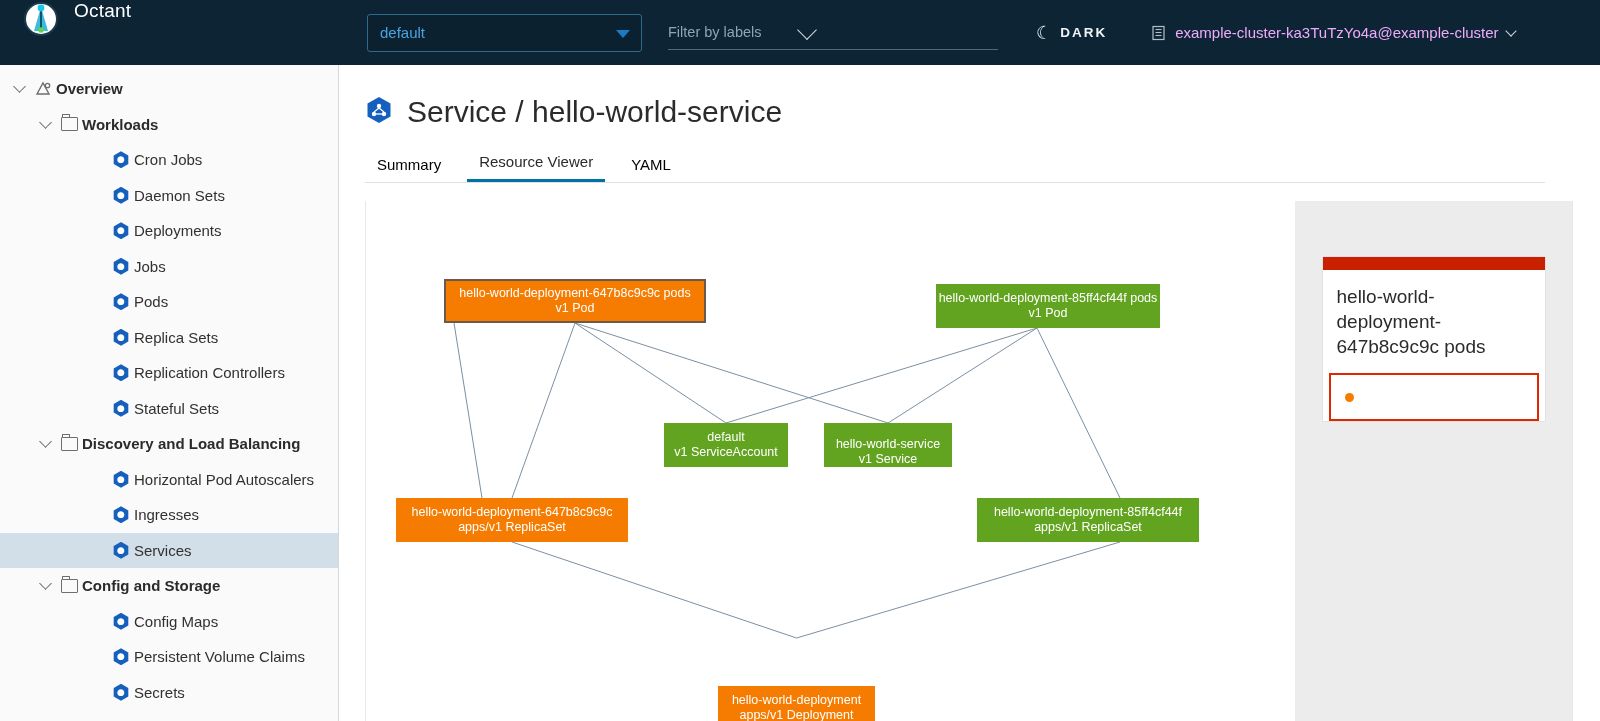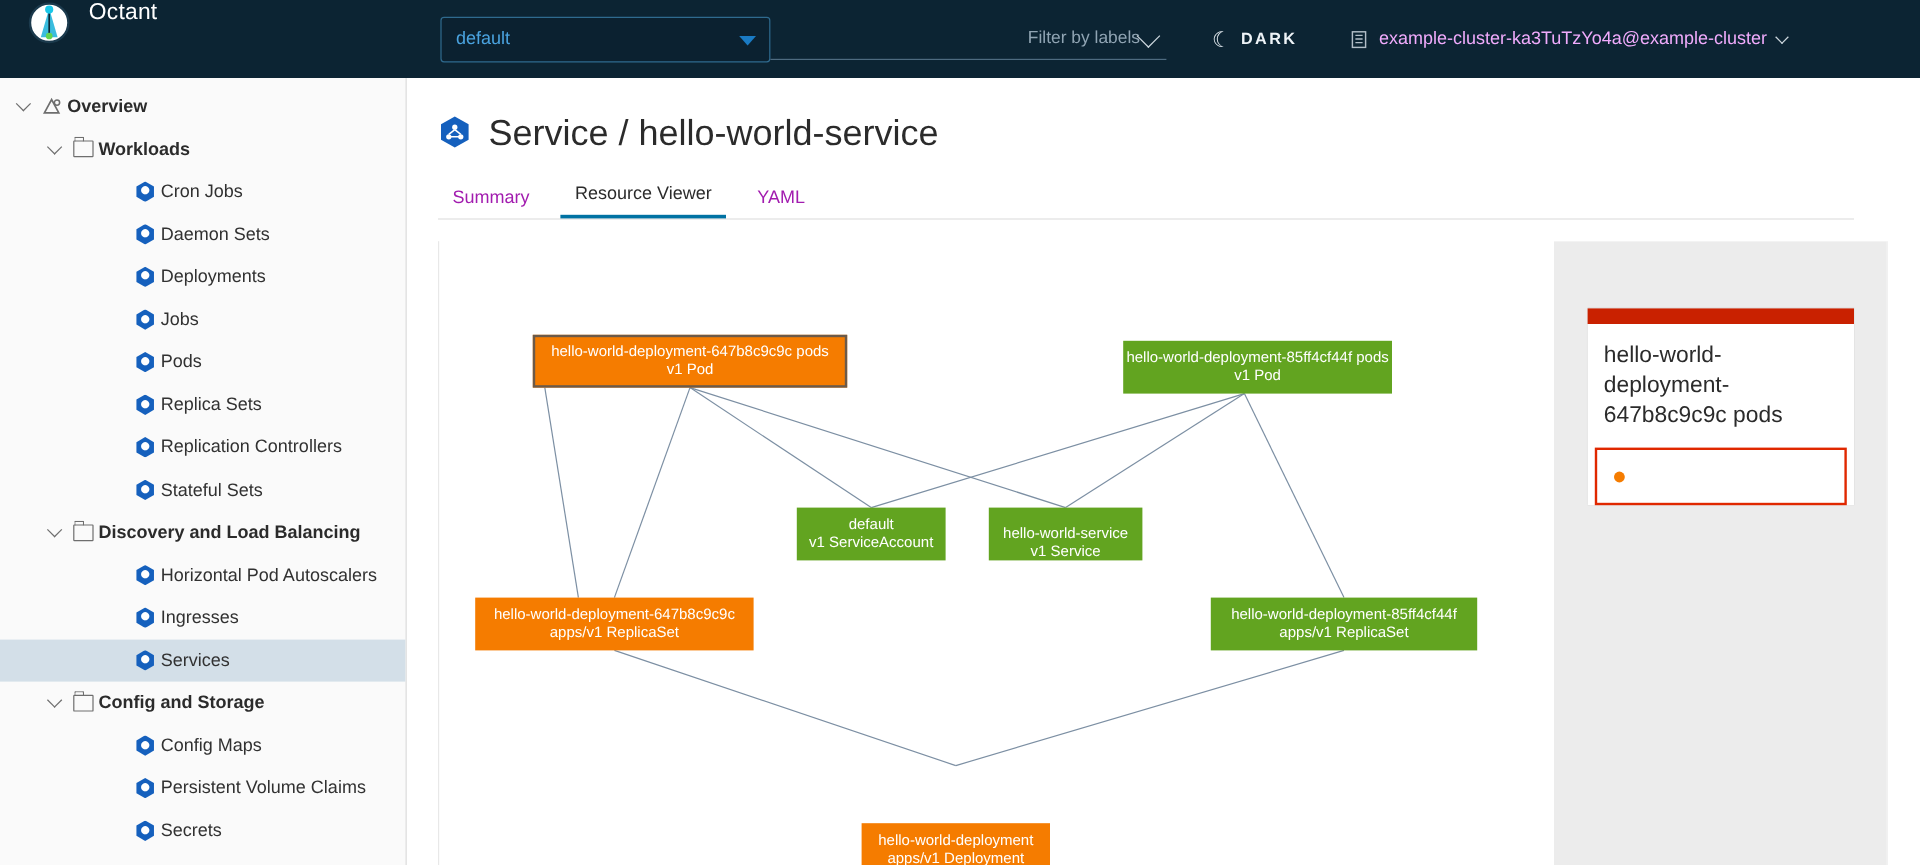--- a/index.html
+++ b/index.html
@@ -22,23 +22,23 @@
     border:1px solid #2f6a8e;border-radius:3px;background:#0b2130;
     display:flex;align-items:center;padding:0 12px;position:relative;
   }
   .ns-select .val{color:#4aa3df;font-size:15px;}
   .caret-down{
     position:absolute;right:11px;top:50%;margin-top:-3px;
     width:0;height:0;border-left:7px solid transparent;border-right:7px solid transparent;
     border-top:8px solid #1a7bc4;
   }
   .label-filter{
-    width:330px;height:34px;box-sizing:border-box;
+    margin-left:26px;width:330px;height:34px;box-sizing:border-box;
     border-bottom:1px solid #4e6b80;background:transparent;
-    display:flex;align-items:center;justify-content:flex-end;position:relative;
+    display:flex;align-items:center;justify-content:flex-start;position:relative;gap:39px;
   }
   .label-filter .ph{color:#90a4b3;font-size:14.5px;}
   .chev{width:13px;height:13px;border-right:1.6px solid #cfd9e0;border-bottom:1.6px solid #cfd9e0;
         transform:rotate(45deg);margin-right:8px;margin-bottom:5px;}
   .dark-toggle{display:flex;align-items:center;margin-left:38px;cursor:pointer;}
   .moon{font-size:18px;color:#e6edf2;line-height:1;}
   .dark-toggle .txt{color:#eef3f7;font-size:13.5px;font-weight:bold;letter-spacing:2px;margin-left:8px;}
   .cluster{display:flex;align-items:center;margin-left:44px;color:#f0abfc;font-size:15px;}
   .cluster .ico{margin-right:9px;opacity:.85;display:flex;}
   .cluster .mini-chev{
@@ -66,21 +66,21 @@
        display:flex;align-items:center;justify-content:center;}
   .hex .gl{color:#fff;font-size:9px;line-height:1;font-family:"DejaVu Sans",sans-serif;}
   .folder{width:15px;height:12px;border:1.5px solid #6e6e6e;border-radius:1px;position:relative;}
   .folder:before{content:"";position:absolute;left:0;top:-4px;width:6px;height:3px;border:1.5px solid #6e6e6e;
     border-bottom:none;border-top-left-radius:1px;border-top-right-radius:1px;}
   
   .main{position:absolute;left:339px;top:65px;width:1261px;height:656px;background:#fff;overflow:hidden;}
   .page-title{display:flex;align-items:center;padding:30px 0 0 26px;}
   .page-title .ttl{font-size:30px;color:#2b2b2b;margin-left:14px;font-weight:400;}
   .tabs{display:flex;align-items:flex-end;margin:20px 0 0 26px;border-bottom:1px solid #e0e0e0;width:1180px;height:33px;}
-  .tab{font-size:15px;color:#a21caf;padding:0 12px 9px 12px;margin-right:14px;cursor:pointer;}
+  .tab{font-size:15px;color:#000000;padding:0 12px 9px 12px;margin-right:14px;cursor:pointer;}
   .tab.active{color:#2b2b2b;border-bottom:3px solid #0072a3;}
   .canvas-wrap{position:relative;margin:18px 0 0 26px;width:1208px;height:537px;background:#fff;
                border:1px solid #e8e8e8;border-top:none;box-sizing:border-box;overflow:hidden;}
   .graph{position:absolute;left:0;top:0;width:930px;height:537px;}
   .gnode{position:absolute;box-sizing:border-box;display:flex;flex-direction:column;
          align-items:center;justify-content:center;text-align:center;color:#fff;
          font-size:12.5px;line-height:15px;cursor:pointer;}
   .gnode .l2{}
   .orange{background:#f57c00;}
   .green{background:#62a420;}
@@ -358,21 +358,21 @@
           <div class="l2">v1 ServiceAccount</div>
         </div>
         <div class="gnode green" style="left: 458px; top: 222px; width: 128px; height: 44px; justify-content: flex-end;">
           <div>hello-world-service</div>
           <div class="l2">v1 Service</div>
         </div>
         <div class="gnode orange" style="left: 30px; top: 297px; width: 232px; height: 44px;">
           <div>hello-world-deployment-647b8c9c9c</div>
           <div class="l2">apps/v1 ReplicaSet</div>
         </div>
-        <div class="gnode green" style="left: 643px; top: 297px; width: 222px; height: 44px;">
+        <div class="gnode green" style="left: 611px; top: 297px; width: 222px; height: 44px;">
           <div>hello-world-deployment-85ff4cf44f</div>
           <div class="l2">apps/v1 ReplicaSet</div>
         </div>
         <div class="gnode orange" style="left: 352px; top: 437px; width: 157px; height: 44px; margin-top: 48px;">
           <div>hello-world-deployment</div>
           <div class="l2">apps/v1 Deployment</div>
         </div>
       </div>
 
     <div class="detail-pane">

